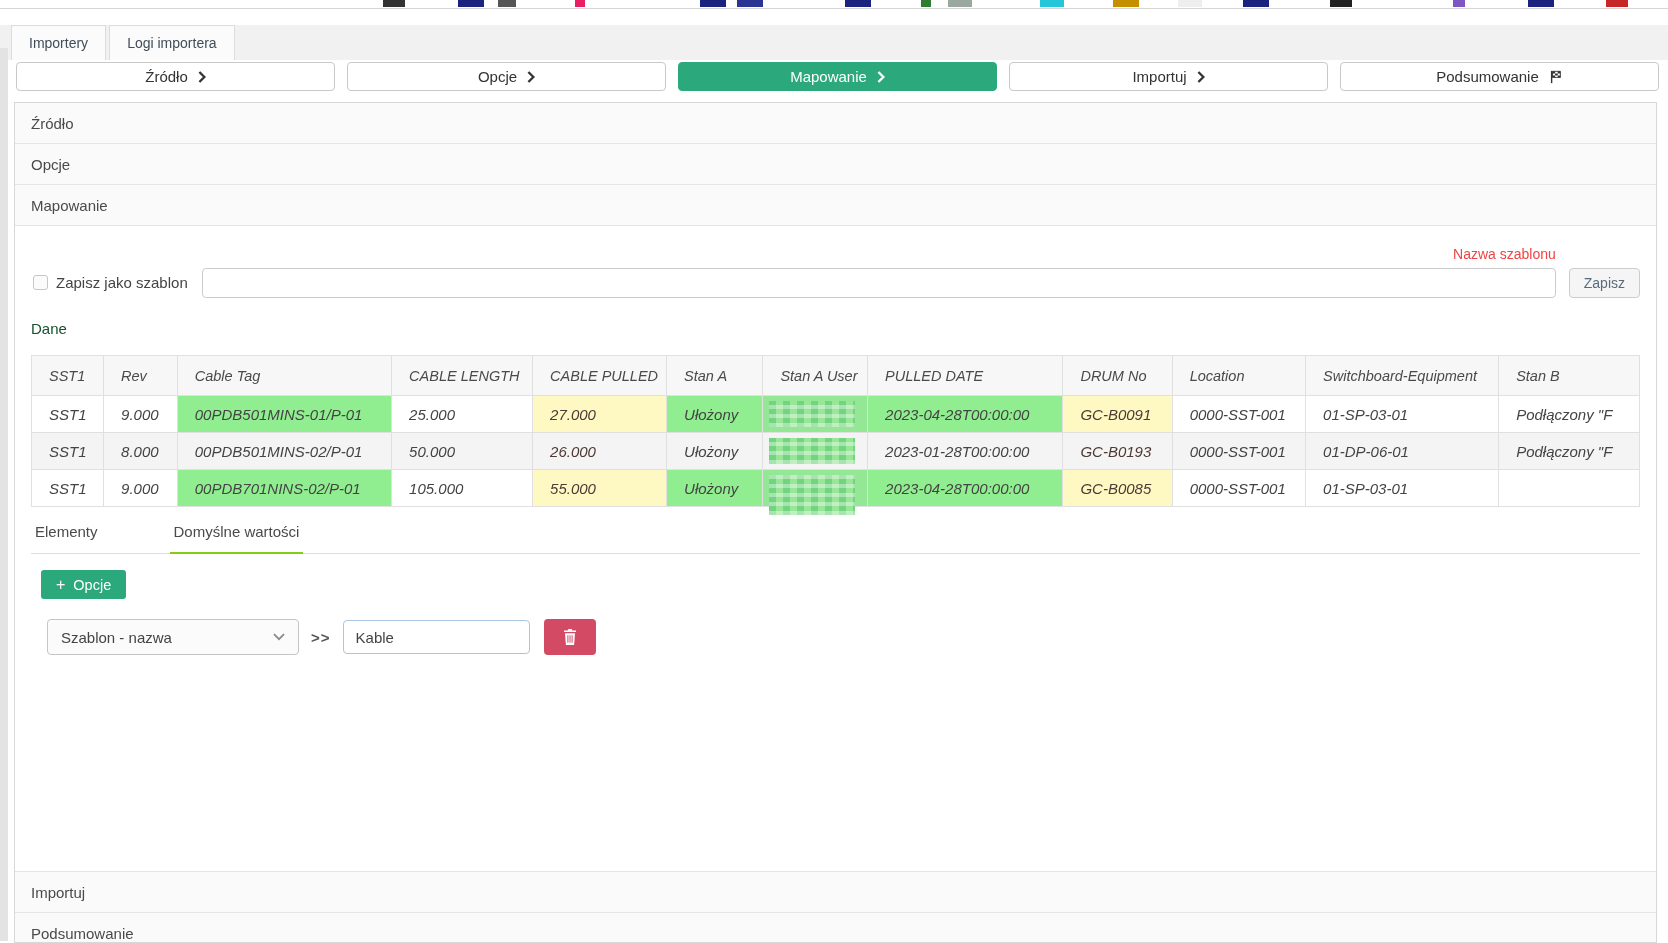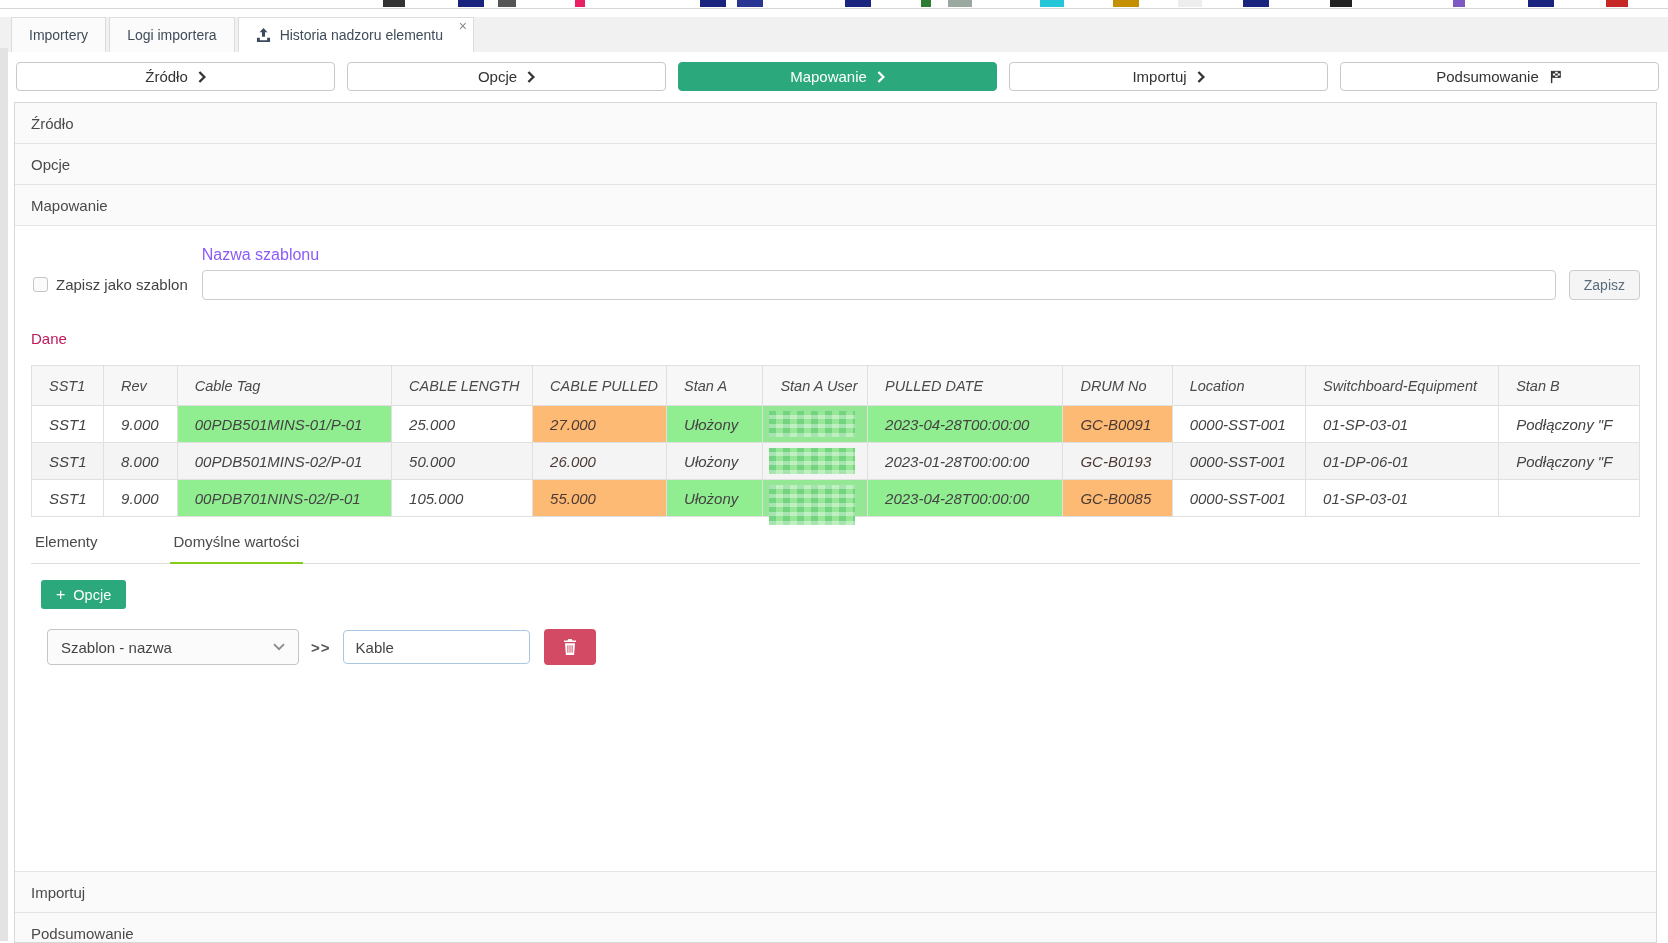--- a/index.html
+++ b/index.html
@@ -9,21 +9,21 @@
     font-family: "Liberation Sans", sans-serif;
     background: #fff; color: #444;
   }
   .app { position: relative; width: 1668px; height: 943px; overflow: hidden; background:#fff; }
 
   
   #favicon-strip { position:absolute; top:0; left:0; width:1668px; height:9px; background:#fff; border-bottom:1px solid #d6d6d6; }
   .fav-frag { position:absolute; top:0; height:7px; }
 
   
-  #tabbar { position:absolute; top:17px; left:0; width:1668px; height:35px; background:#f1f1f1; display:flex; align-items:stretch; padding-left:11px; }
+  #tabbar { position:absolute; top:25px; left:0; width:1668px; height:35px; background:#f1f1f1; display:flex; align-items:stretch; padding-left:11px; }
   .app-tab { position:relative; display:flex; align-items:center; gap:9px; padding:0 17px; background:#fbfbfb; border:1px solid #dcdcdc; border-bottom:none; margin-right:3px; font-size:14px; color:#3f4c5a; cursor:default; }
   .app-tab.active { background:#fff; padding-right:30px; }
   .app-tab .close-x { position:absolute; top:1px; right:6px; font-size:14px; color:#8a8a8a; line-height:14px; }
   .app-tab .tab-icon { display:inline-flex; }
 
   
   #stepper { position:absolute; top:62px; left:16px; width:1643px; display:flex; gap:12px; }
   .step-btn { flex:1; height:29px; border:1px solid #c9c9c9; border-radius:4px; background:#fff; color:#333; font-size:15px; display:flex; align-items:center; justify-content:center; gap:10px; cursor:default; }
   .step-btn.active { background:#2BA97C; border-color:#2BA97C; color:#fff; }
   .step-icon { display:inline-flex; align-items:center; }
@@ -36,33 +36,33 @@
   .acc-header { height:41px; padding:12px 16px; font-size:15px; color:#4a4a4a; background:#fafafa; border-bottom:1px solid #e5e5e5; cursor:default; }
 
   #mapowanie-content { height:646px; padding:20px 16px; background:#fff; border-bottom:1px solid #e5e5e5; overflow:hidden; }
 
   
   .tpl-form { display:flex; align-items:flex-end; }
   .chk-wrap { display:flex; align-items:center; gap:8px; margin:0 14px 7px 2px; white-space:nowrap; }
   .chk-wrap input { appearance:none; -webkit-appearance:none; width:15px; height:15px; border:1px solid #c6c6c6; border-radius:3px; background:#fbfbfb; margin:0; }
   .chk-label { font-size:15px; color:#444; }
   .tpl-field { flex:1; }
-  .tpl-label { font-size:16px; color:#8b5cf6; margin-bottom:6px; }
+  .tpl-label { font-size:14px; color:#ef4444; margin-bottom:6px;text-align:right; }
   .tpl-input { width:100%; height:30px; border:1px solid #ccc; border-radius:4px; padding:0 10px; font-size:14px; font-family:inherit; color:#444; outline:none; }
   .zapisz-btn { margin-left:13px; height:30px; padding:0 14px; background:#f5f5f5; border:1px solid #ccc; border-radius:4px; font-size:14px; color:#5a6b7d; font-family:inherit; }
 
-  .dane-label { margin-top:30px; font-size:15px; color:#be185d; }
+  .dane-label { margin-top:22px; font-size:15px; color:#14532d; }
 
   
   #data-table { margin-top:18px; border-collapse:collapse; table-layout:fixed;font-style:italic; }
   #data-table th { height:40px; background:#f7f7f7; border:1px solid #e0e0e0; font-weight:400; font-size:14.5px; color:#4a4a4a; text-align:left; padding:0 8px 0 17px; white-space:nowrap; overflow:hidden; }
   #data-table td { height:37px; border:1px solid #e0e0e0; font-size:15px; color:#444; padding:0 8px 0 17px; white-space:nowrap; overflow:hidden; background:#fff; position:relative; }
   #data-table tr.alt td { background:#f4f4f4; }
   #data-table td.c-green { background:#90EE90; }
-  #data-table td.c-red { background:#fdba74; color:#4d3a35; }
+  #data-table td.c-red { background:#fef9c3; color:#4d3a35; }
   #data-table td.c-redact { background:#94e794; overflow:visible; }
   .blur-box { position:absolute; left:6px; top:5px; width:86px; height:26px;
     background-color:#98e698;
     background-image:
       repeating-linear-gradient(0deg, rgba(255,255,255,.38) 0 4px, rgba(255,255,255,0) 4px 9px),
       repeating-linear-gradient(90deg, rgba(84,196,110,.55) 0 7px, rgba(84,196,110,0) 7px 14px);
   }
   .blur-box.tall { height:40px; }
 
   
@@ -105,30 +105,20 @@
       <span class="fav-frag" style="left: 1528px; width: 26px; background: rgb(26, 35, 126);"></span>
       <span class="fav-frag" style="left: 1606px; width: 22px; background: rgb(198, 40, 40);"></span>
     </div>
 
   <div id="tabbar">
       <div class="app-tab">
         <span>Importery</span>
       </div>
       <div class="app-tab">
         <span>Logi importera</span>
-      </div>
-      <div class="app-tab active">
-        <span class="tab-icon">
-          <svg width="15" height="14" viewBox="0 0 16 15" fill="#3b4a5f">
-            <path d="M8 0l4.2 4.6H9.6v4.9H6.4V4.6H3.8z"></path>
-            <path d="M1 10.4h3.1v2.6h7.8v-2.6H15V15H1z"></path>
-          </svg>
-        </span>
-        <span>Historia nadzoru elementu</span>
-        <span class="close-x">×</span>
       </div>
     </div>
 
   <div id="stepper">
       <button class="step-btn">
         <span>Źródło</span>
         <span class="step-icon">
           <svg width="8" height="12" viewBox="0 0 8 12">
             <path d="M1.4 1l5 5-5 5" stroke="currentColor" stroke-width="2.4" fill="none"></path>
           </svg>

